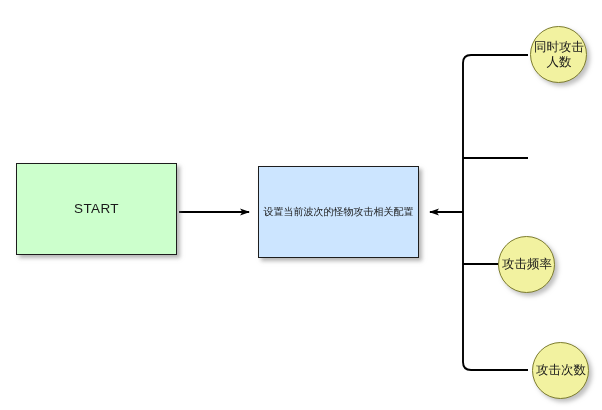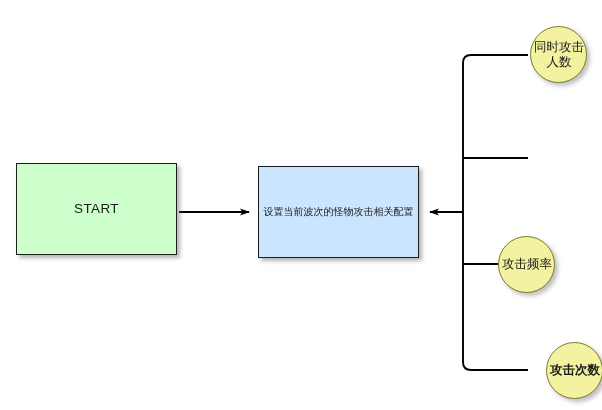--- a/index.html
+++ b/index.html
@@ -83,21 +83,21 @@
   .circle .label {
     display: block;
     width: 54px;
     word-break: break-all;
     line-height: 1.15;
   }
 
   .c1 { left: 530px; top: 26px; }
   .c2 { left: 530px; top: 130px; }
   .c3 { left: 498px; top: 236px; }
-  .c4 { left: 546px; top: 342px; font-weight: bold; }
+  .c4 { left: 532px; top: 342px; }
 </style>
 </head>
 <body>
 
 <div id="canvas">
 
   <svg id="edges" viewBox="0 0 602 410" width="602" height="410">
     <defs>
       <marker id="arrow-right" markerWidth="10" markerHeight="10" refX="9" refY="3.6" orient="auto" markerUnits="userSpaceOnUse">
         <path d="M0,0 L10,3.6 L0,7.2 L2.4,3.6 Z" fill="#000000"></path>

